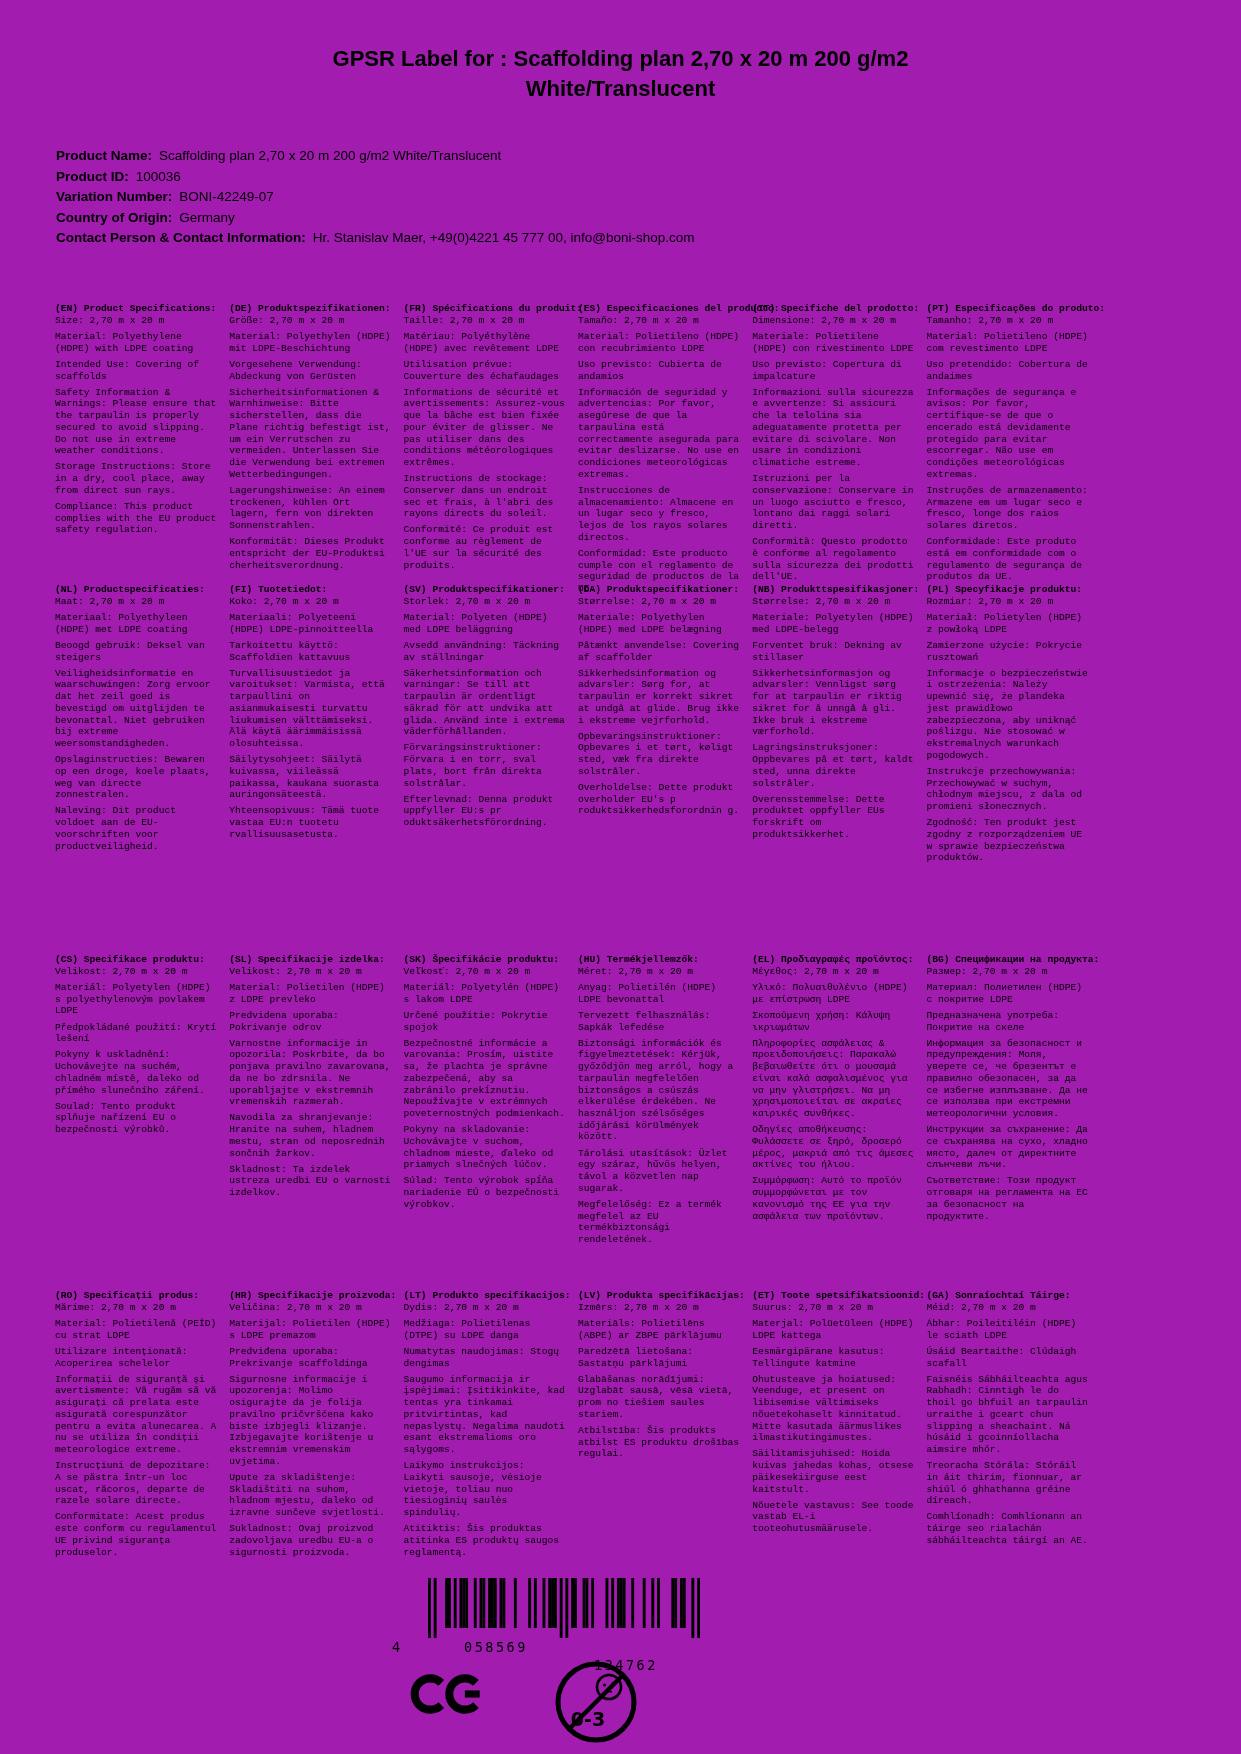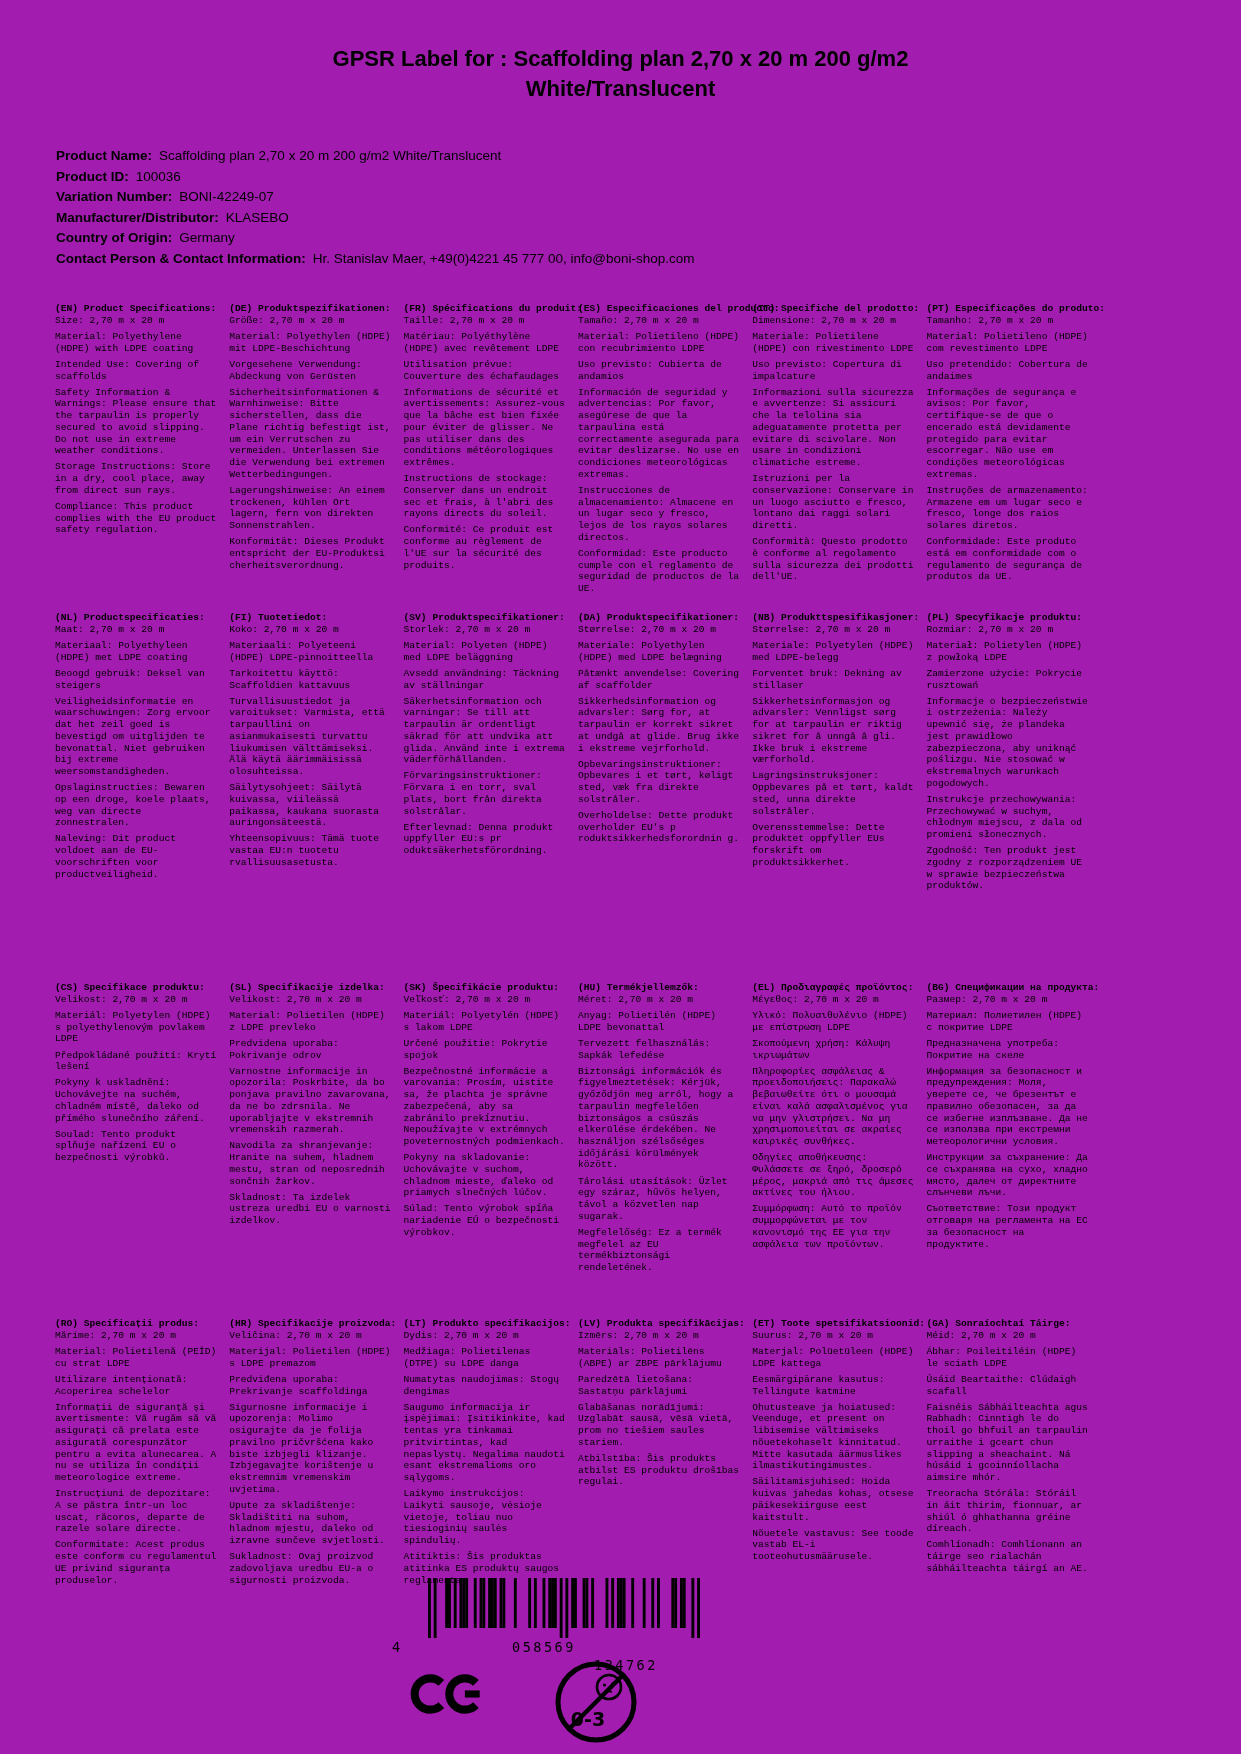--- a/index.html
+++ b/index.html
@@ -6,51 +6,50 @@
   .page{position:relative;width:1241px;height:1754px;background:#a21caf;color:#000;overflow:hidden;
         font-family:"DejaVu Sans",sans-serif;}
   .title{position:absolute;top:44px;left:0;right:0;text-align:center;
          font-family:"Liberation Sans",sans-serif;font-weight:bold;font-size:22px;line-height:30px;}
   .product-info{position:absolute;top:146px;left:56px;right:56px;
                 font-family:"Liberation Sans",sans-serif;font-size:13.5px;line-height:20.6px;}
   .info-row .label{font-weight:bold;margin-right:7px;}
   .specs{position:absolute;top:303px;left:55px;width:1070px;font-family:Liberation Mono, monospace;}
   .spec-row{display:grid;grid-template-columns:repeat(6,174.3px);align-items:start;}
   .spec-row.row-0{height:281px;}
-  .spec-row.row-1{height:370px;margin-top:28px;}
+  .spec-row.row-1{height:370px;}
   .spec-row.row-2{height:336px;}
   .spec-block{padding-right:13px;font-size:9.6px;line-height:11.7px;}
   .spec-heading{font-weight:bold;margin:0;font-size:9.6px;line-height:11.7px;white-space:nowrap;}
   .spec-block p{margin:4.5px 0 0 0;}
   .spec-block p:first-of-type{margin-top:0;}
   .barcode{position:absolute;left:428px;top:1578px;width:272px;height:86px;}
   .barcode svg rect{fill:#000;}
   .bc-digit{position:absolute;top:61px;font-family:"DejaVu Sans Mono",monospace;
             font-size:13.5px;letter-spacing:2.5px;white-space:nowrap;}
   .bc-lead{left:-36px;}
-  .bc-g1{left:68px;transform:translateX(-50%);margin-left:48px;}
+  .bc-g1{left:68px;transform:translateX(-50%);}
   .bc-g2{left:198px;transform:translateX(-50%);margin-top:18px;}
   .ce{position:absolute;left:410px;top:1672px;width:76px;height:44px;}
   .age{position:absolute;left:552px;top:1658px;width:88px;height:88px;}
 </style>
 </head>
 <body>
 
 <div class="page">
 
   <div class="title">
     <div>GPSR Label for : Scaffolding plan 2,70 x 20 m 200 g/m2</div>
     <div>White/Translucent</div>
   </div>
 
   <div class="product-info">
     <div class="info-row"><span class="label">Product Name:</span><span class="value">Scaffolding plan 2,70 x 20 m 200 g/m2 White/Translucent</span></div>
     <div class="info-row"><span class="label">Product ID:</span><span class="value">100036</span></div>
     <div class="info-row"><span class="label">Variation Number:</span><span class="value">BONI-42249-07</span></div>
-    <div class="info-row"><span class="label">Manufacturer/Distributor:</span><span class="value">KLASEBO</span></div>
     <div class="info-row"><span class="label">Country of Origin:</span><span class="value">Germany</span></div>
     <div class="info-row"><span class="label">Contact Person &amp; Contact Information:</span><span class="value">Hr. Stanislav Maer, +49(0)4221 45 777 00, info@boni-shop.com</span></div>
   </div>
 
   <div class="specs">
       <div class="spec-row row-0">
         <div class="spec-block">
           <h3 class="spec-heading">(EN) Product Specifications:</h3>
           <p>Size: 2,70 m x 20 m</p>
           <p>Material: Polyethylene (HDPE) with LDPE coating</p>

